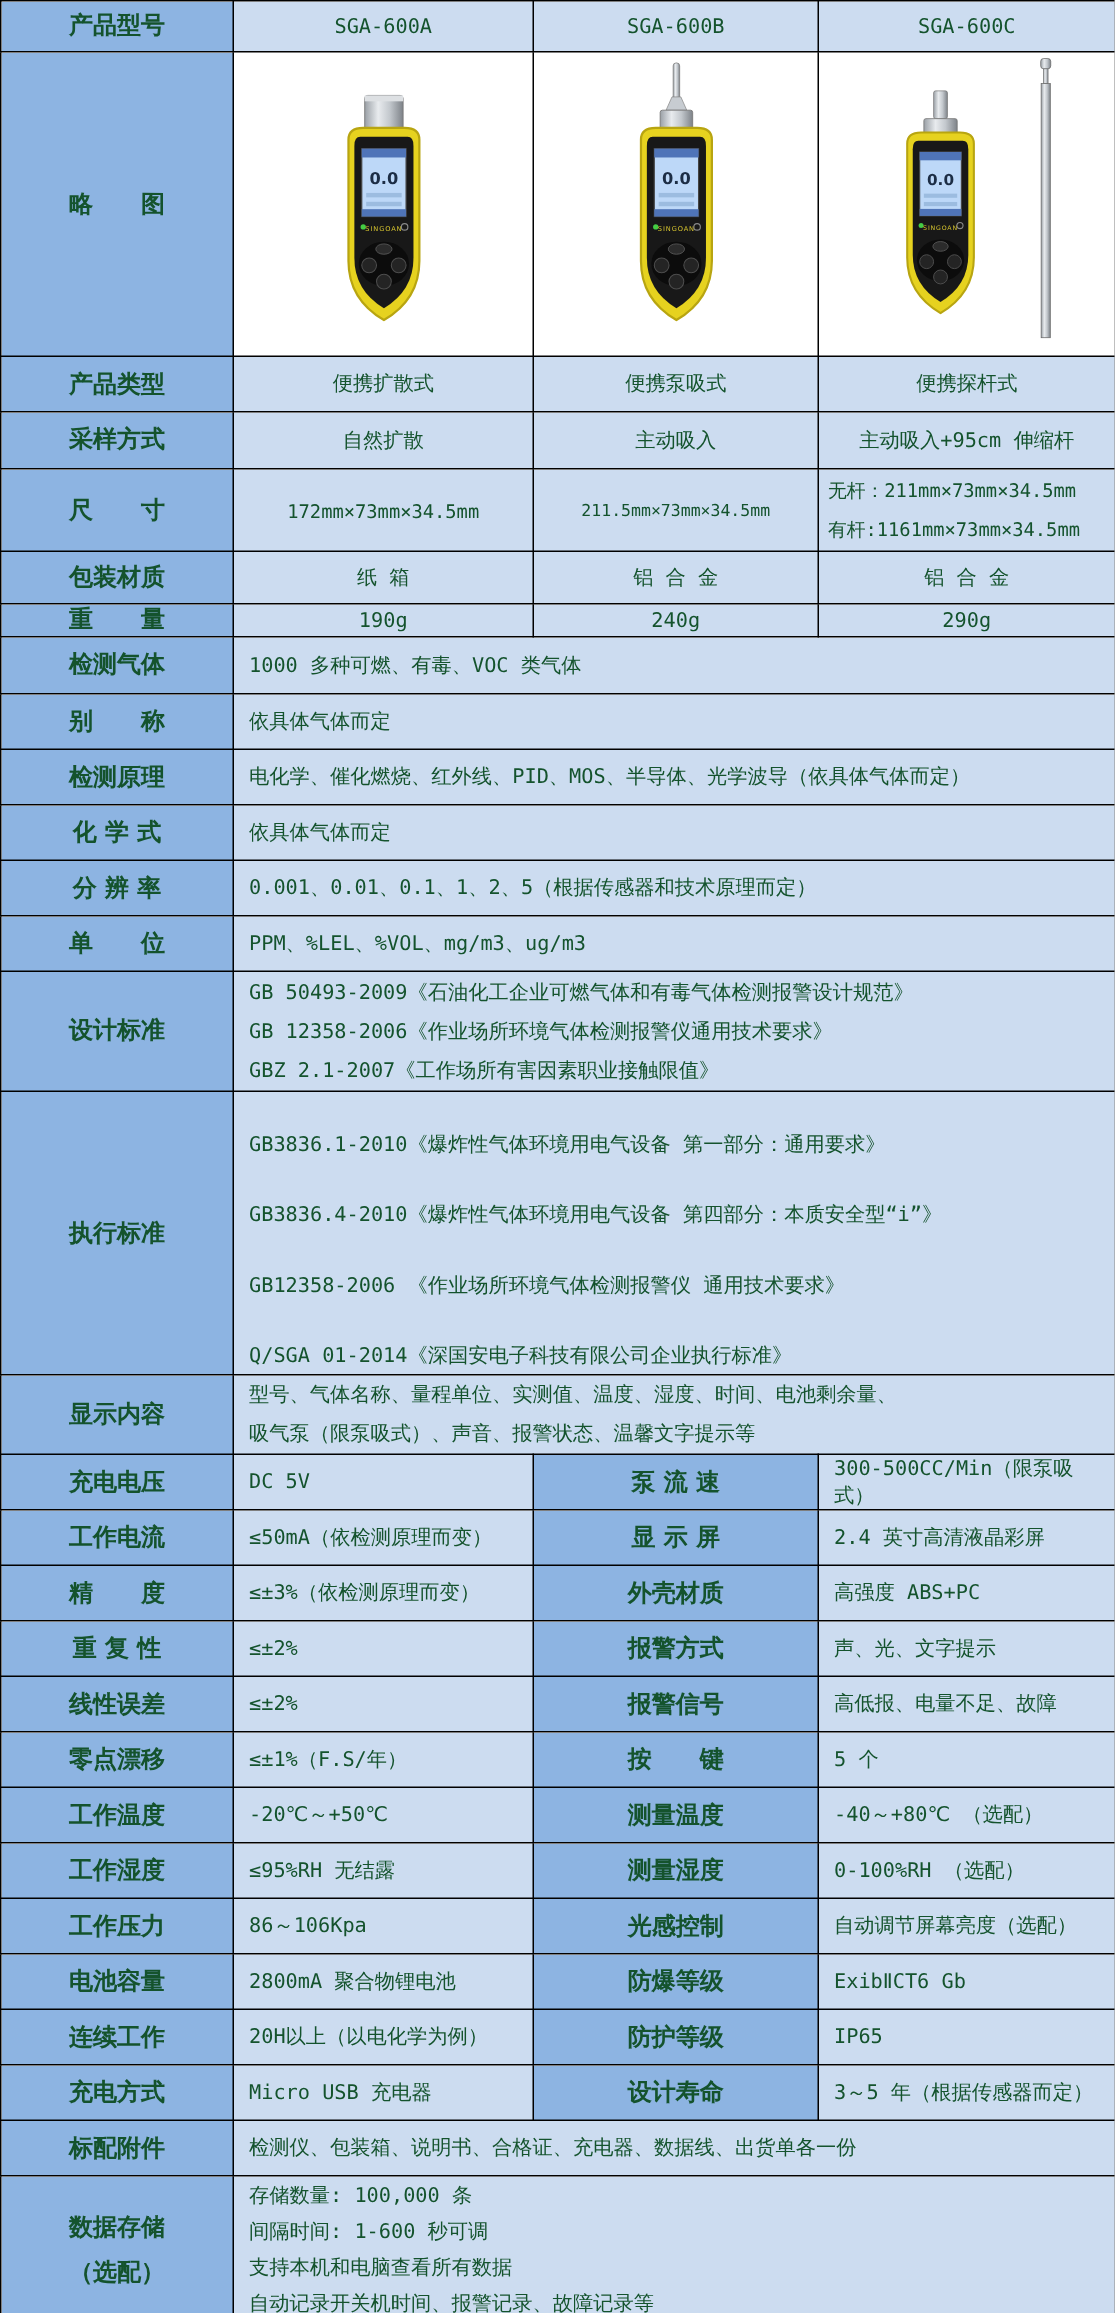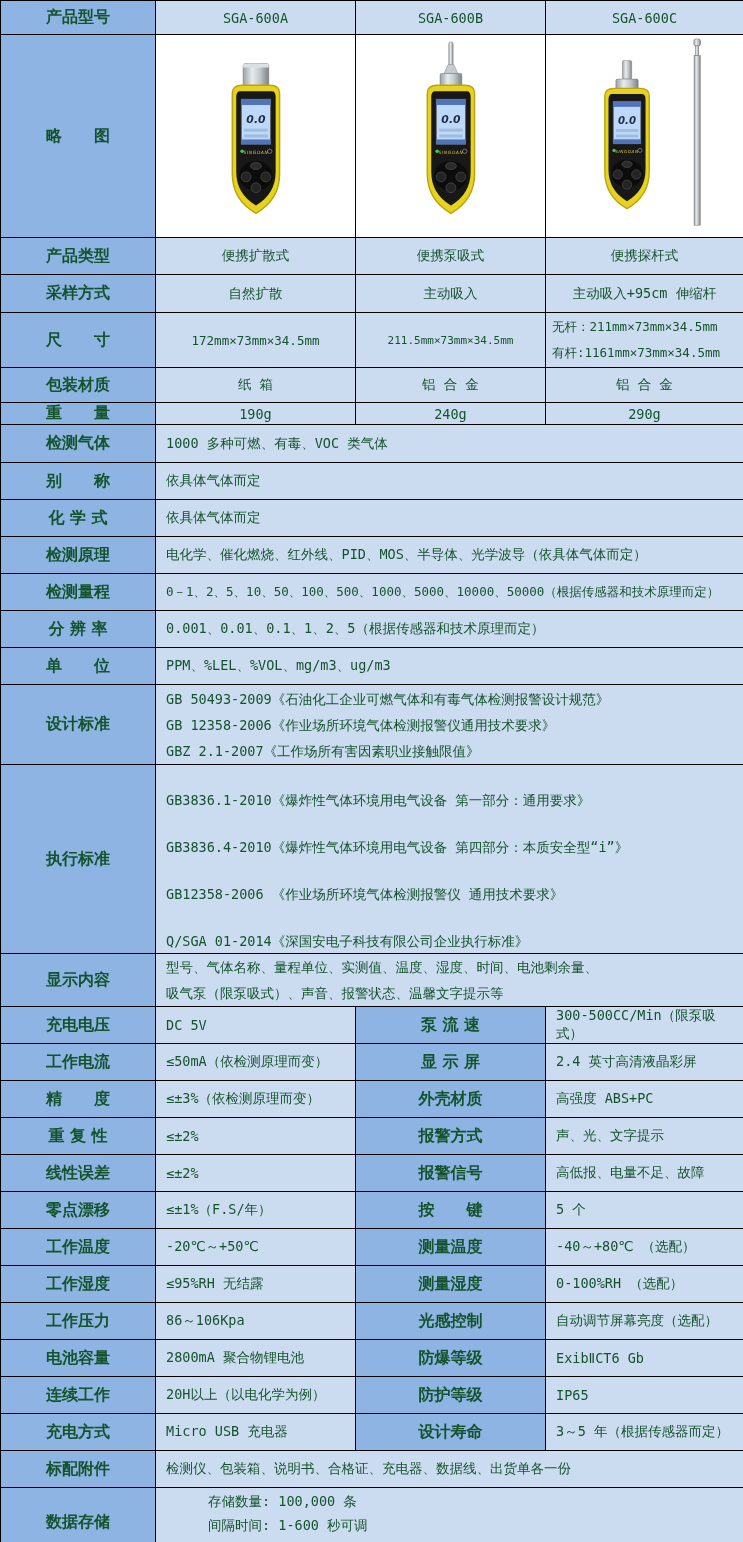--- a/index.html
+++ b/index.html
@@ -6,24 +6,24 @@
   .wrap{width:743px;}
   table{border-collapse:collapse;table-layout:fixed;width:743px;
         font-family:"DejaVu Sans",sans-serif;color:#14532d;}
   td{border:1px solid #000;overflow:hidden;vertical-align:middle;padding:0 6px;}
   .lbl{background:#8db4e2;font-weight:bold;text-align:center;font-size:16px;padding:0 2px;}
   .val{background:#ccdcf0;font-size:13.5px;
        font-family:"DejaVu Sans Mono","DejaVu Sans",sans-serif;}
   .c{text-align:center;margin-left:16px;}
   .l{text-align:left;padding-left:10px;}
   .one{font-size:12.5px;white-space:nowrap;}
-  .img{background:#ffffff;text-align:right;padding:0;font-style:italic;}
+  .img{background:#ffffff;text-align:right;padding:0;}
   .lh26 div{line-height:26px;}
   .lh23 div{line-height:23px;margin-top:24px;}
-  .lh24 div{line-height:24px;margin-left:42px;}
+  .lh24 div{line-height:24px;}
   .lbl .sub{display:block;line-height:30px;}
   svg{display:block;margin:0 auto;}
   svg text{font-family:"DejaVu Sans","Liberation Sans",sans-serif;}
 </style>
 </head>
 <body>
 
 <svg width="0" height="0" style="position:absolute" aria-hidden="true">
   <defs>
     <linearGradient id="mg" x1="0" y1="0" x2="1" y2="0">
@@ -143,30 +143,26 @@
 
 <tr style="height:38px">
   <td class="lbl">检测气体</td>
   <td class="val l" colspan="3">1000 多种可燃、有毒、VOC 类气体</td>
 </tr>
 <tr style="height:37px">
   <td class="lbl">别　　称</td>
   <td class="val l" colspan="3">依具体气体而定</td>
 </tr>
 <tr style="height:37px">
+  <td class="lbl">检测原理</td>
+  <td class="val l" colspan="3">电化学、催化燃烧、红外线、PID、MOS、半导体、光学波导（依具体气体而定）</td>
+</tr>
+<tr style="height:37px">
   <td class="lbl">化 学 式</td>
   <td class="val l" colspan="3">依具体气体而定</td>
-</tr>
-<tr style="height:37px">
-  <td class="lbl">检测原理</td>
-  <td class="val l" colspan="3">电化学、催化燃烧、红外线、PID、MOS、半导体、光学波导（依具体气体而定）</td>
-</tr>
-<tr style="height:37px">
-  <td class="lbl">检测量程</td>
-  <td class="val l one" colspan="3">0－1、2、5、10、50、100、500、1000、5000、10000、50000（根据传感器和技术原理而定）</td>
 </tr>
 <tr style="height:37px">
   <td class="lbl">分 辨 率</td>
   <td class="val l" colspan="3">0.001、0.01、0.1、1、2、5（根据传感器和技术原理而定）</td>
 </tr>
 <tr style="height:37px">
   <td class="lbl">单　　位</td>
   <td class="val l" colspan="3">PPM、%LEL、%VOL、mg/m3、ug/m3</td>
 </tr>
 <tr style="height:80px">

